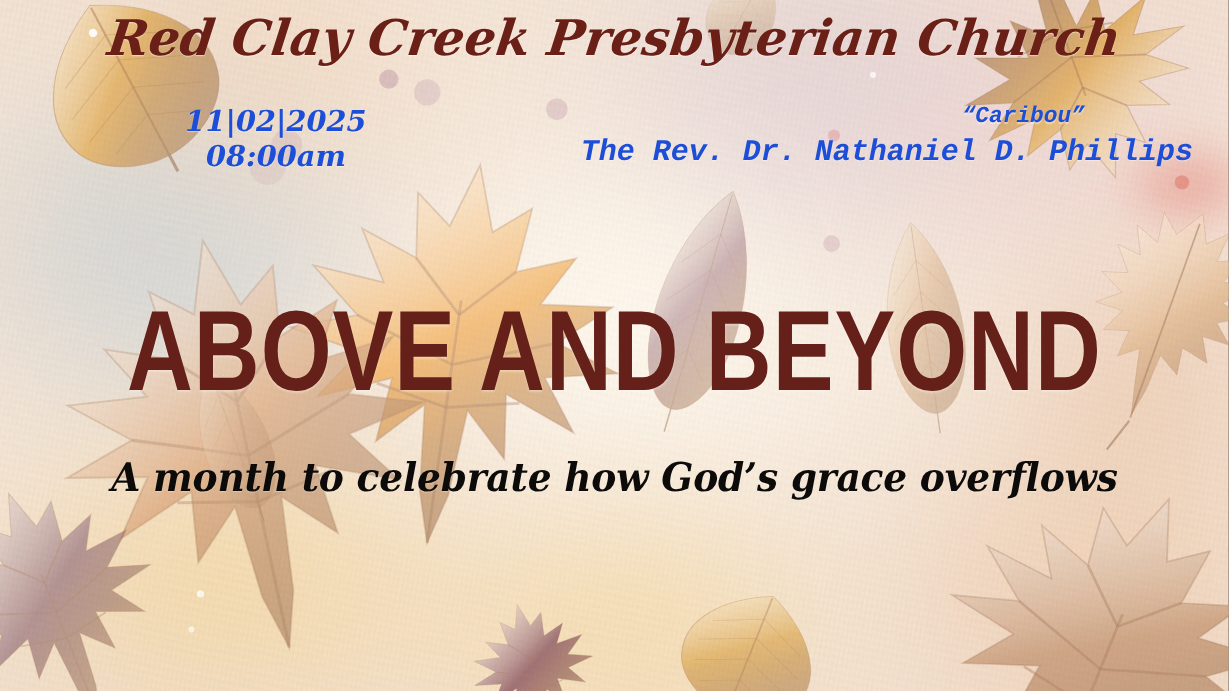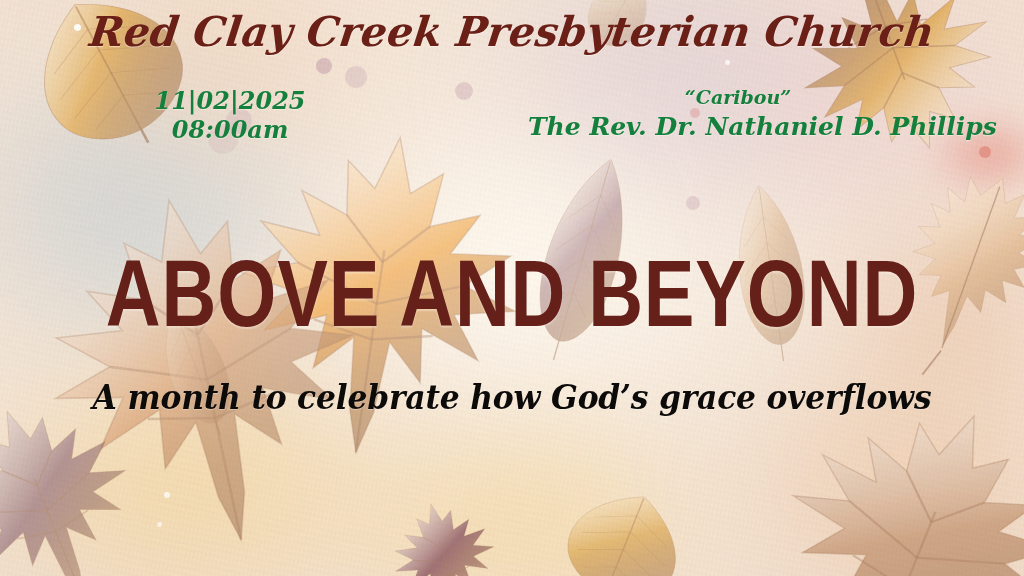--- a/index.html
+++ b/index.html
@@ -50,26 +50,26 @@
     font-weight:700;font-style:italic;
     font-size:41px;letter-spacing:.1px;
     color:#6B2017;
     transform:skewX(-7deg);
     text-shadow:0 1px 1px rgba(255,250,243,.55);
   }
 
   .meta{
     font-family:"DejaVu Serif", serif;
     font-weight:700;font-style:italic;
-    color:#15803d;
+    color:#1d4ed8;
     line-height:1.22;
     text-shadow:0 1px 1px rgba(255,250,243,.5);
   }
   .meta-left{left:120px;top:86px;width:220px;text-align:center;font-size:24px;}
-  .meta-right{left:528px;top:86px;width:420px;text-align:center;}
+  .meta-right{left:484px;top:86px;width:420px;text-align:right;font-family:Liberation Mono, monospace;}
   .sermon-title{font-size:19px;}
   .preacher{font-size:25px;margin-top:3px;}
 
   .headline{
     left:0;right:0;top:248px;
     text-align:center;
     font-family:"Liberation Sans Narrow","Liberation Sans", sans-serif;
     font-weight:700;
     font-size:95px;line-height:.96;
     letter-spacing:1px;

